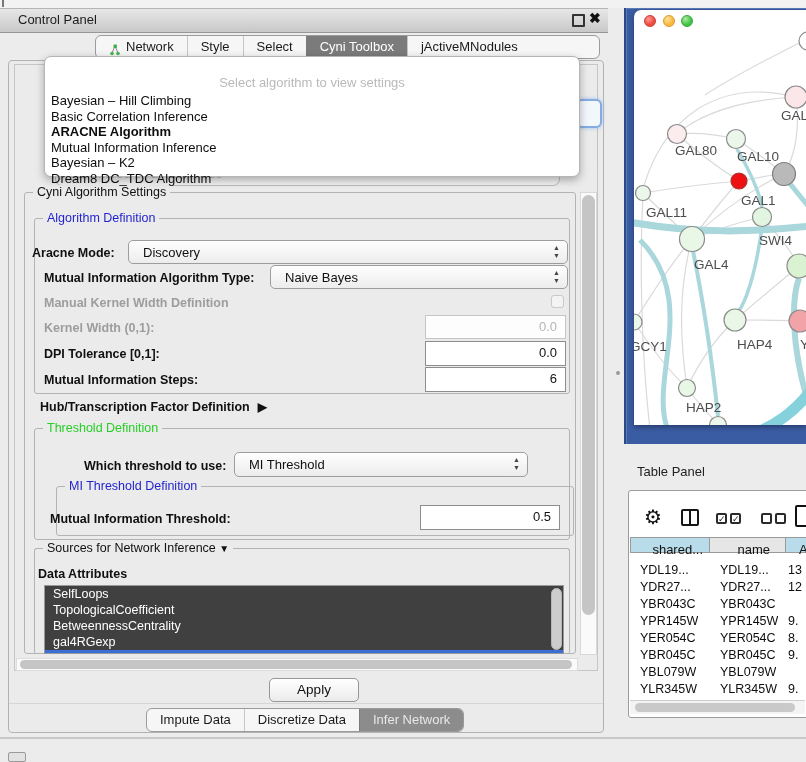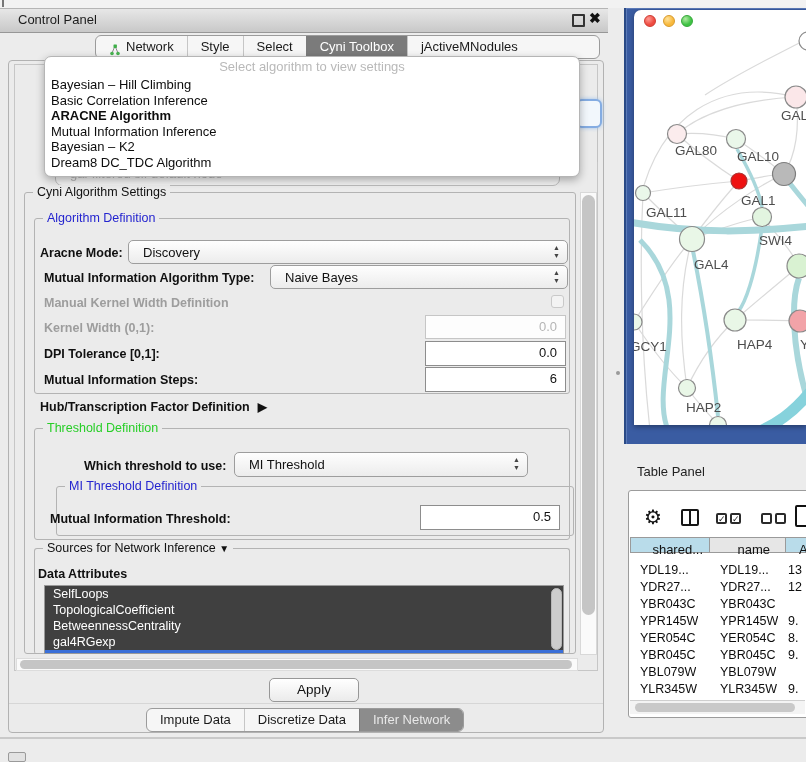--- a/index.html
+++ b/index.html
@@ -29,21 +29,21 @@
   .panelbox{left:8px;top:60px;width:596px;height:673px;border:1px solid #b2b2b2;border-radius:4px;background:#ebebeb;box-sizing:border-box;}
   .scrollpane{left:14px;top:64px;width:584px;height:607px;border:1px solid #c6c6c6;background:#ebebeb;box-sizing:border-box;}
   .frag-line{left:597px;top:90px;width:1px;height:72px;background:#c2c2c2;}
   .focus-frag{left:576px;top:99px;width:22px;height:25px;border:2px solid #84ace2;border-radius:6px;
               background:#f2f7fc;box-shadow:0 0 4px #9dc1ea;}
   .ghost-combo{left:55px;top:160px;width:505px;height:26px;border:1px solid #bbb;border-radius:7px;
                background:#f1f1f1;color:#b3b3b3;font-size:13px;line-height:26px;padding-left:14px;box-sizing:border-box;}
   
   .popup{left:44px;top:56px;width:536px;height:121px;background:#fff;border:1px solid #b5b5b5;
          border-radius:7px;box-shadow:0 3px 9px rgba(0,0,0,.3);z-index:50;box-sizing:border-box;}
-  .popup .hint{text-align:center;color:#b9b9b9;font-size:13px;margin-top:2px;}
+  .popup .hint{text-align:center;color:#b9b9b9;font-size:13px;margin-top:18px;}
   .popup .it{font-size:13px;line-height:15.5px;padding-left:6px;color:#0d0d0d;white-space:nowrap;}
   .popup .it.bold{font-weight:bold;}
   
   .grp{border:1px solid #b3b3b3;border-radius:3px;box-sizing:border-box;}
   .legend{position:absolute;top:-8px;left:8px;background:#ebebeb;padding:0 4px;font-size:12.5px;white-space:nowrap;}
   .legend.blue{color:#2424cf;}
   .legend.green{color:#27ce27;}
   .lbl{font-size:12.5px;font-weight:bold;color:#101010;white-space:nowrap;}
   .lbl.dis{color:#9d9d9d;}
   .combo{border:1px solid #9d9d9d;border-radius:5px;background:linear-gradient(#fefefe,#ececec);
@@ -157,21 +157,21 @@
     </div>
   </div>
 
   <div class="abs grp" style="left:24px;top:192px;width:552px;height:462px;">
     <span class="legend" style="color:#111;">Cyni Algorithm Settings</span>
   </div>
 
   <div class="abs grp" style="left:34px;top:218px;width:536px;height:176px;">
     <span class="legend blue">Algorithm Definition</span>
   </div>
-  <div class="abs lbl" style="left:40px;top:246px;">Aracne Mode:</div>
+  <div class="abs lbl" style="left:32px;top:246px;">Aracne Mode:</div>
   <div class="abs combo" style="left:128px;top:240px;width:440px;height:24px;">
     <span class="cv">Discovery</span>
     <span class="stepper">▲<br>▼</span>
   </div>
   <div class="abs lbl" style="left:44px;top:271px;">Mutual Information Algorithm Type:</div>
   <div class="abs combo" style="left:270px;top:265px;width:298px;height:24px;">
     <span class="cv">Naive Bayes</span>
     <span class="stepper">▲<br>▼</span>
   </div>
   <div class="abs lbl dis" style="left:44px;top:296px;">Manual Kernel Width Definition</div>

